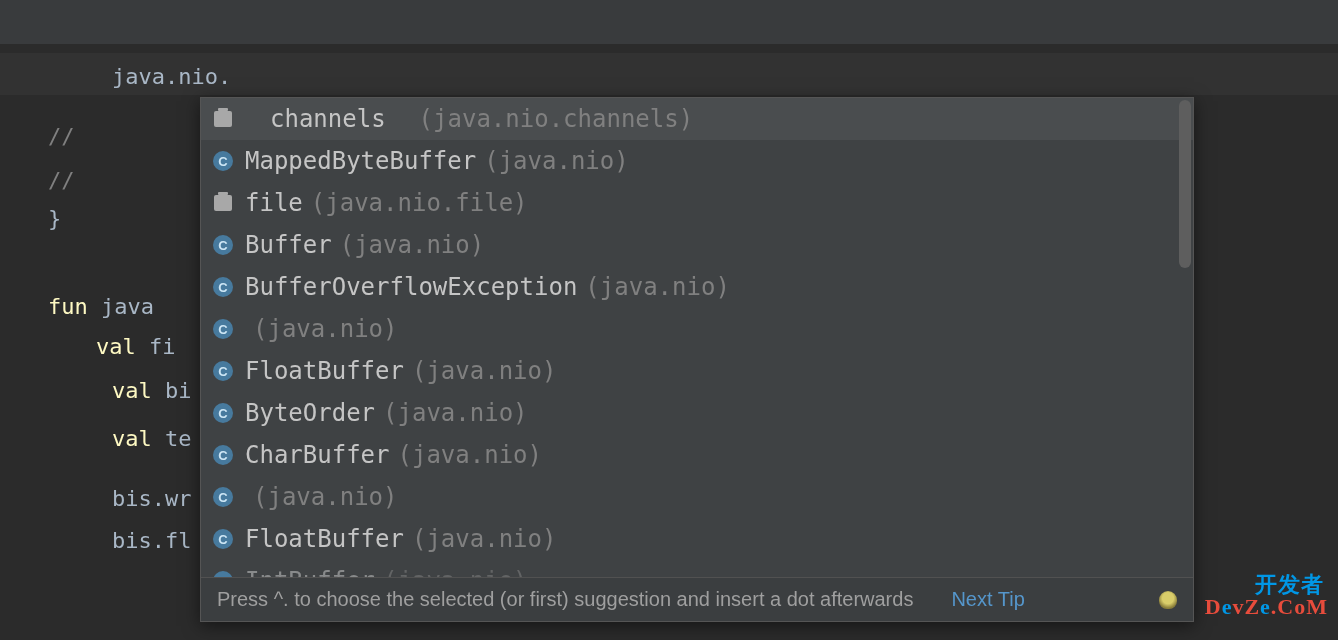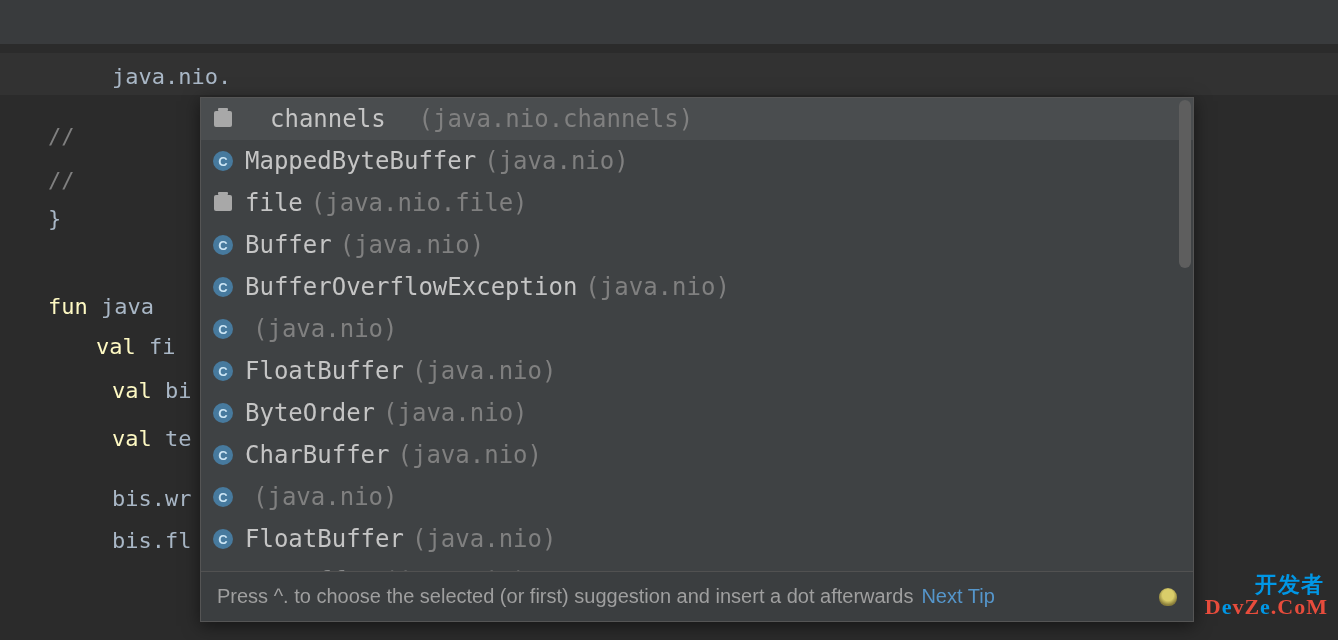--- a/index.html
+++ b/index.html
@@ -135,31 +135,32 @@
       top: 0; right: 0;
       width: 12px;
       height: 168px;
       background: #5e5e5e;
       border-radius: 6px;
     }
     .popup-footer {
       position: absolute;
       bottom: 0; left: 0;
       width: 100%;
-      height: 50px;
+      height: 44px;
       background: #3b3e40;
       border-top: 1px solid #515151;
       display: flex;
       align-items: center;
       padding: 0 16px;
       font-family: -apple-system, 'Helvetica Neue', Arial, sans-serif;
       font-size: 20px;
+      gap: 12px;
     }
     .hint-text { color: #9f9f9f; }
-    .next-tip { color: #5596cb; margin-left: 8px; cursor: pointer; }
+    .next-tip { color: #5596cb; margin-left: 26px; cursor: pointer; }
     .bulb-icon {
       margin-left: auto;
       width: 18px; height: 18px;
       background: radial-gradient(circle at 50% 40%, #d9cd6a 40%, #8a7e3a 70%);
       border-radius: 50% 50% 45% 45%;
       position: relative;
     }
     .watermark {
       position: absolute;
       right: 10px;

